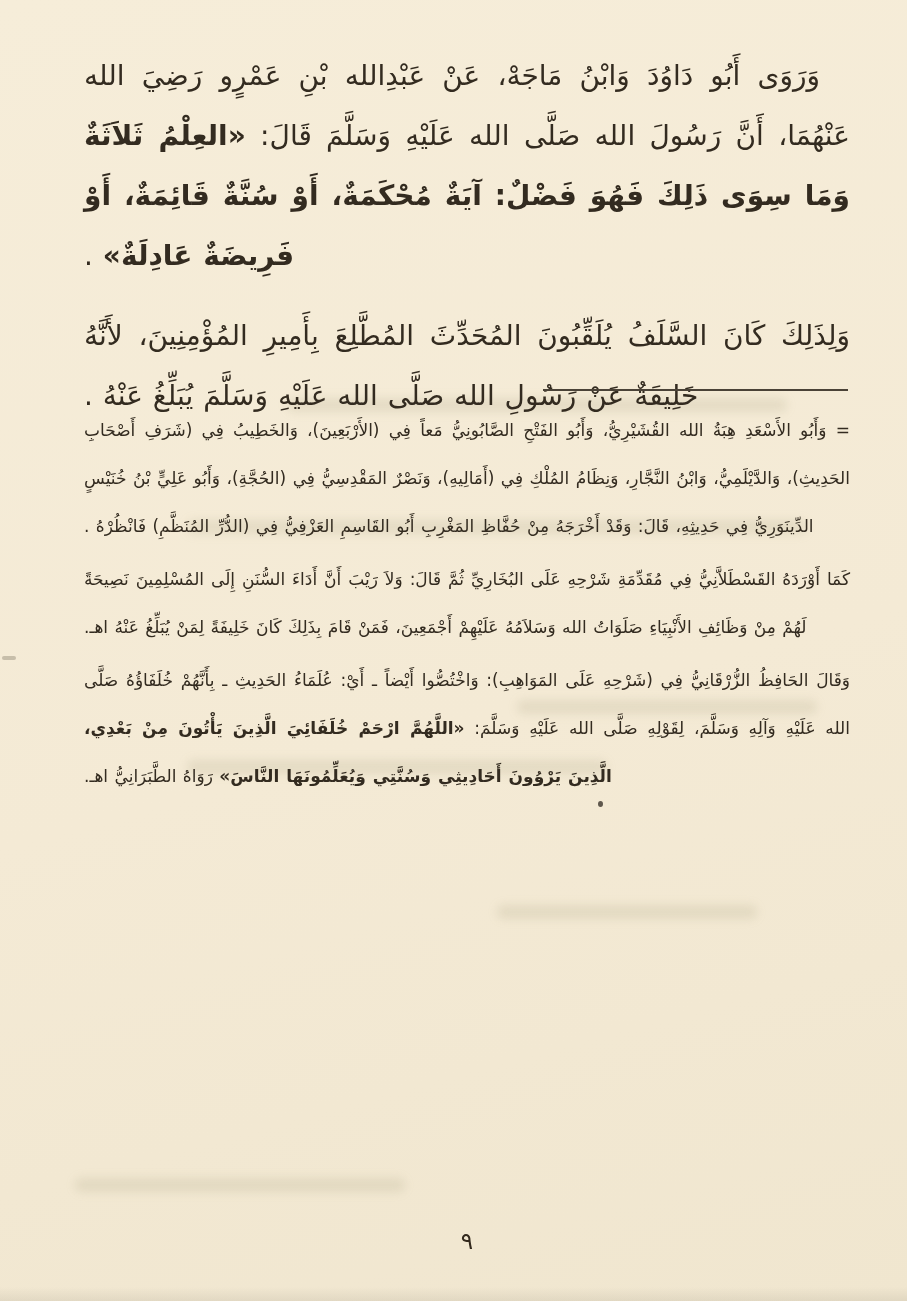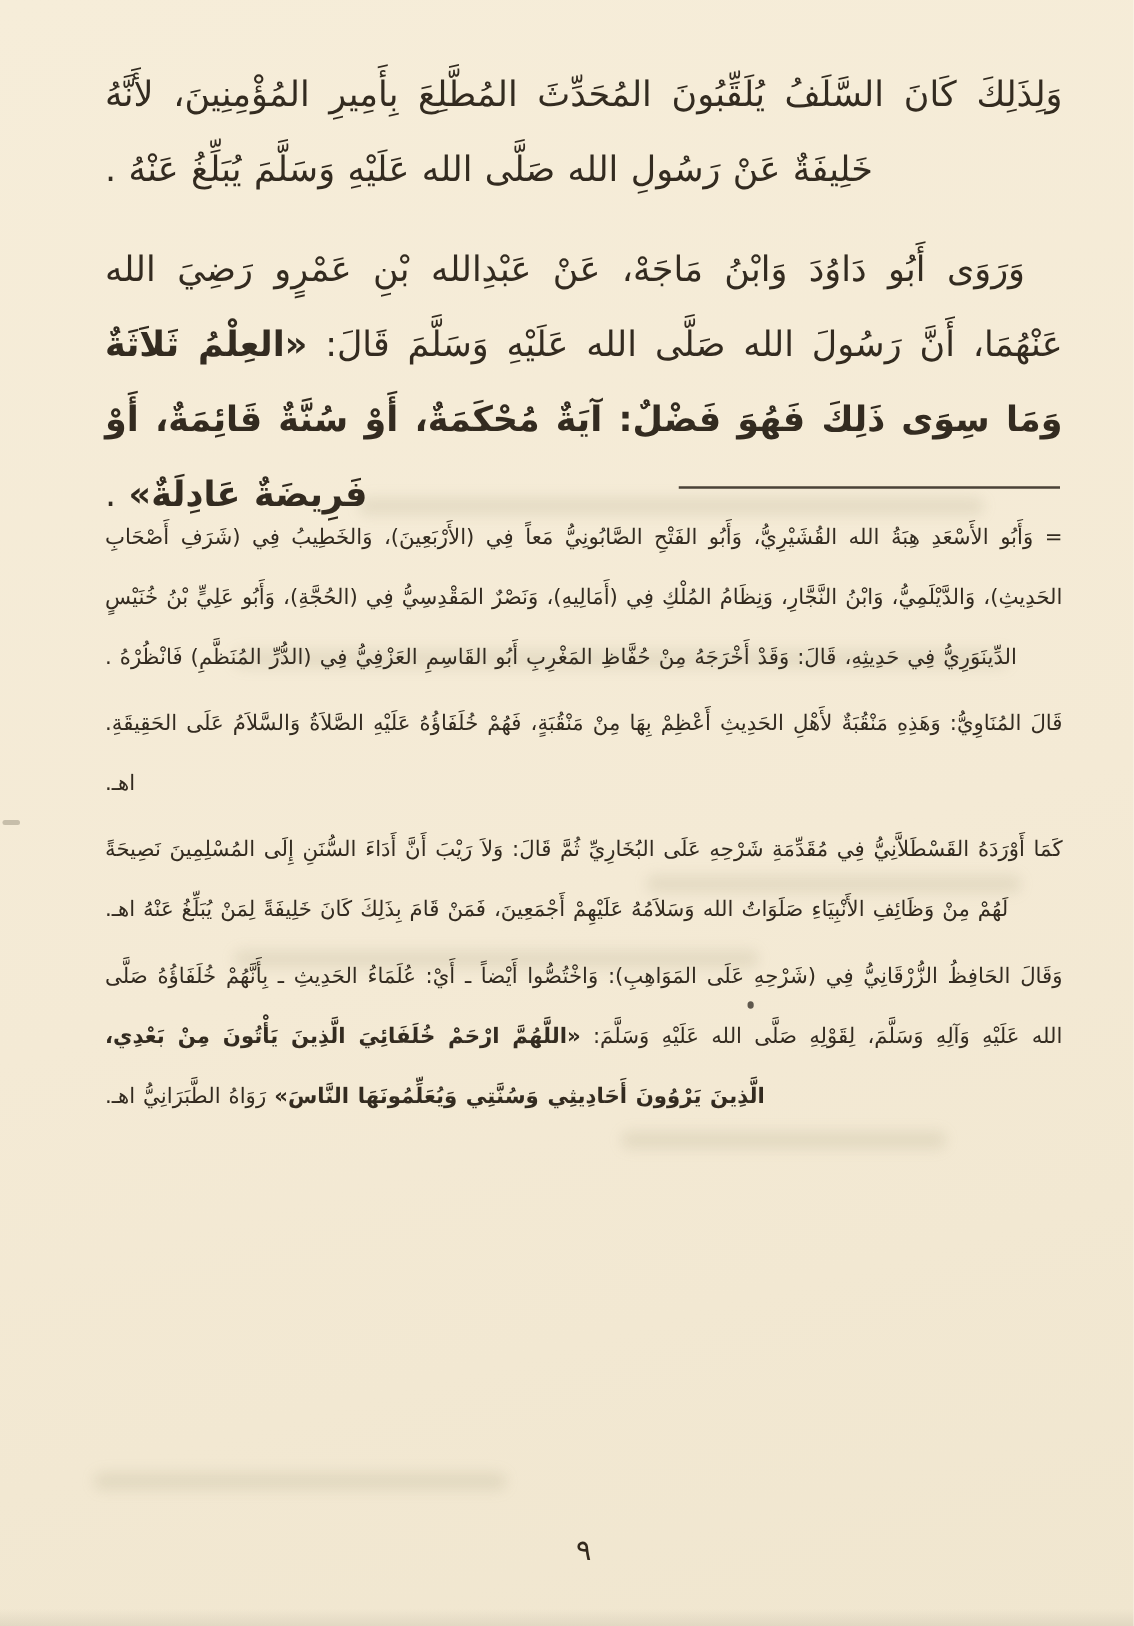--- a/index.html
+++ b/index.html
@@ -92,29 +92,28 @@
 <div class="page">
 
   <div class="bleed bl1"></div>
   <div class="bleed bl2"></div>
   <div class="bleed bl3"></div>
   <div class="bleed bl4"></div>
   <div class="bleed bl5"></div>
   <div class="bleed bl6"></div>
 
   <div class="textblock main-text">
+      <p class="mp indent"><span>وَرَوَى أَبُو دَاوُدَ وَابْنُ مَاجَهْ، عَنْ عَبْدِالله بْنِ عَمْرٍو رَضِيَ الله عَنْهُمَا، أَنَّ رَسُولَ الله صَلَّى الله عَلَيْهِ وَسَلَّمَ قَالَ: </span><span class="b">«العِلْمُ ثَلاَثَةٌ وَمَا سِوَى ذَلِكَ فَهُوَ فَضْلٌ: آيَةٌ مُحْكَمَةٌ، أَوْ سُنَّةٌ قَائِمَةٌ، أَوْ فَرِيضَةٌ عَادِلَةٌ»</span><span> .</span></p>
       <p class="mp"><span>وَلِذَلِكَ كَانَ السَّلَفُ يُلَقِّبُونَ المُحَدِّثَ المُطَّلِعَ بِأَمِيرِ المُؤْمِنِينَ، لأَنَّهُ خَلِيفَةٌ عَنْ رَسُولِ الله صَلَّى الله عَلَيْهِ وَسَلَّمَ يُبَلِّغُ عَنْهُ .</span></p>
-      <p class="mp indent"><span>وَرَوَى أَبُو دَاوُدَ وَابْنُ مَاجَهْ، عَنْ عَبْدِالله بْنِ عَمْرٍو رَضِيَ الله عَنْهُمَا، أَنَّ رَسُولَ الله صَلَّى الله عَلَيْهِ وَسَلَّمَ قَالَ: </span><span class="b">«العِلْمُ ثَلاَثَةٌ وَمَا سِوَى ذَلِكَ فَهُوَ فَضْلٌ: آيَةٌ مُحْكَمَةٌ، أَوْ سُنَّةٌ قَائِمَةٌ، أَوْ فَرِيضَةٌ عَادِلَةٌ»</span><span> .</span></p>
     </div>
 
   <div class="footnote-rule"></div>
 
   <div class="textblock footnote-text">
       <p class="fp"><span>= وَأَبُو الأَسْعَدِ هِبَةُ الله القُشَيْرِيُّ، وَأَبُو الفَتْحِ الصَّابُونِيُّ مَعاً فِي (الأَرْبَعِينَ)، وَالخَطِيبُ فِي (شَرَفِ أَصْحَابِ الحَدِيثِ)، وَالدَّيْلَمِيُّ، وَابْنُ النَّجَّارِ، وَنِظَامُ المُلْكِ فِي (أَمَالِيهِ)، وَنَصْرٌ المَقْدِسِيُّ فِي (الحُجَّةِ)، وَأَبُو عَلِيٍّ بْنُ خُنَيْسٍ الدِّينَوَرِيُّ فِي حَدِيثِهِ، قَالَ: وَقَدْ أَخْرَجَهُ مِنْ حُفَّاظِ المَغْرِبِ أَبُو القَاسِمِ العَزْفِيُّ فِي (الدُّرِّ المُنَظَّمِ) فَانْظُرْهُ .</span></p>
-      <p class="fp"><span>قَالَ المُنَاوِيُّ: وَهَذِهِ مَنْقُبَةٌ لأَهْلِ الحَدِيثِ أَعْظِمْ بِهَا مِنْ مَنْقُبَةٍ، فَهُمْ خُلَفَاؤُهُ عَلَيْهِ الصَّلاَةُ وَالسَّلاَمُ عَلَى الحَقِيقَةِ. اهـ.</span></p>
       <p class="fp"><span>كَمَا أَوْرَدَهُ القَسْطَلاَّنِيُّ فِي مُقَدِّمَةِ شَرْحِهِ عَلَى البُخَارِيِّ ثُمَّ قَالَ: وَلاَ رَيْبَ أَنَّ أَدَاءَ السُّنَنِ إِلَى المُسْلِمِينَ نَصِيحَةً لَهُمْ مِنْ وَظَائِفِ الأَنْبِيَاءِ صَلَوَاتُ الله وَسَلاَمُهُ عَلَيْهِمْ أَجْمَعِينَ، فَمَنْ قَامَ بِذَلِكَ كَانَ خَلِيفَةً لِمَنْ يُبَلِّغُ عَنْهُ اهـ.</span></p>
       <p class="fp"><span>وَقَالَ الحَافِظُ الزُّرْقَانِيُّ فِي (شَرْحِهِ عَلَى المَوَاهِبِ): وَاخْتُصُّوا أَيْضاً ـ أَيْ: عُلَمَاءُ الحَدِيثِ ـ بِأَنَّهُمْ خُلَفَاؤُهُ صَلَّى الله عَلَيْهِ وَآلِهِ وَسَلَّمَ، لِقَوْلِهِ صَلَّى الله عَلَيْهِ وَسَلَّمَ: </span><span class="b">«اللَّهُمَّ ارْحَمْ خُلَفَائِيَ الَّذِينَ يَأْتُونَ مِنْ بَعْدِي، الَّذِينَ يَرْوُونَ أَحَادِيثِي وَسُنَّتِي وَيُعَلِّمُونَهَا النَّاسَ»</span><span> رَوَاهُ الطَّبَرَانِيُّ اهـ.</span></p>
     </div>
 
   <div class="ink-dot"></div>
   <div class="margin-smudge"></div>
 
   <div class="page-number">٩</div>
 </div>
 

